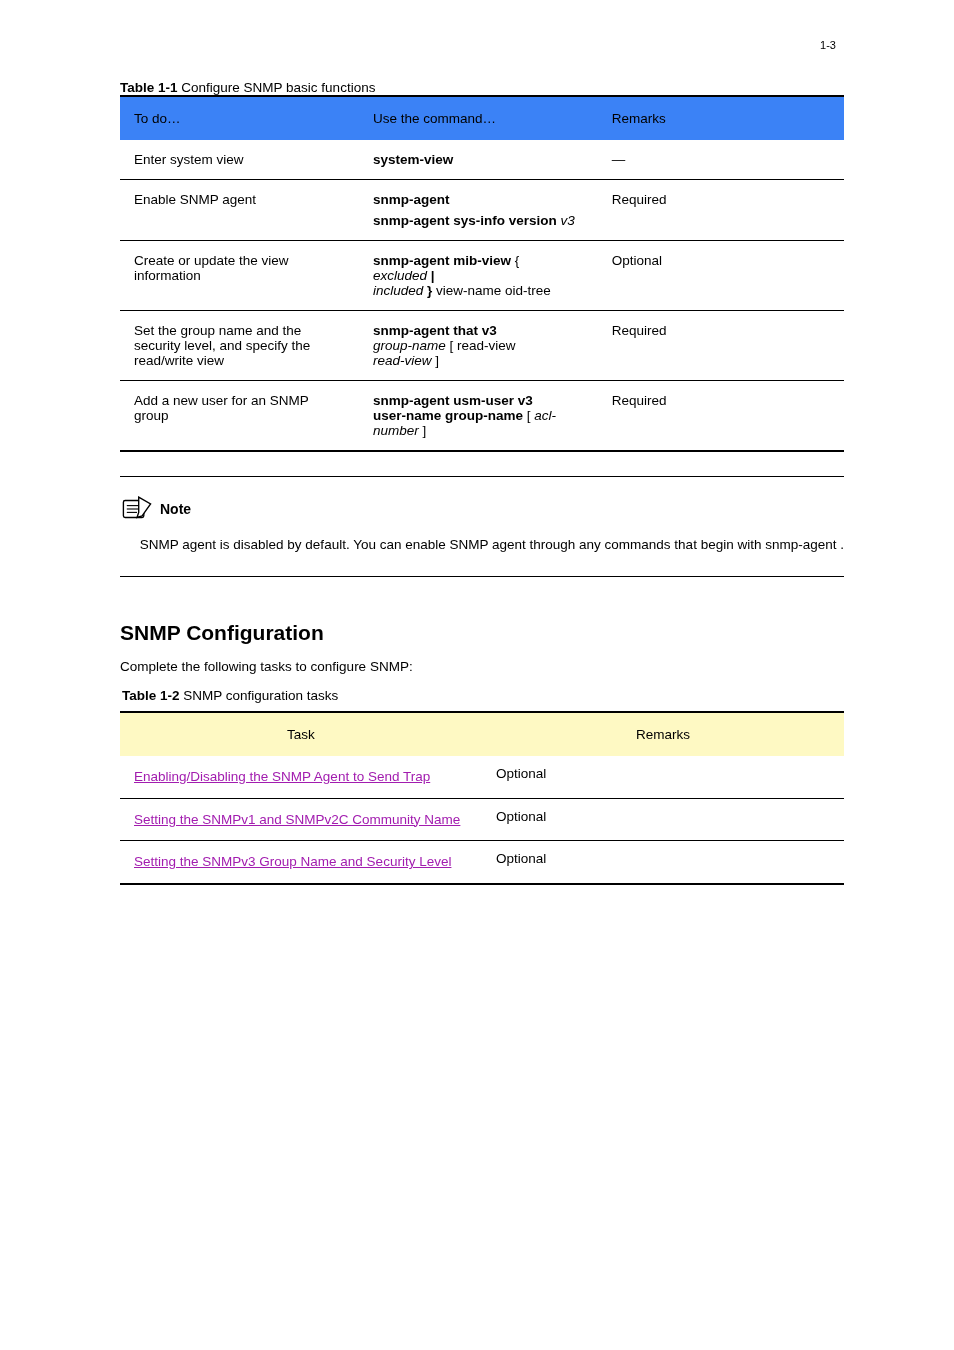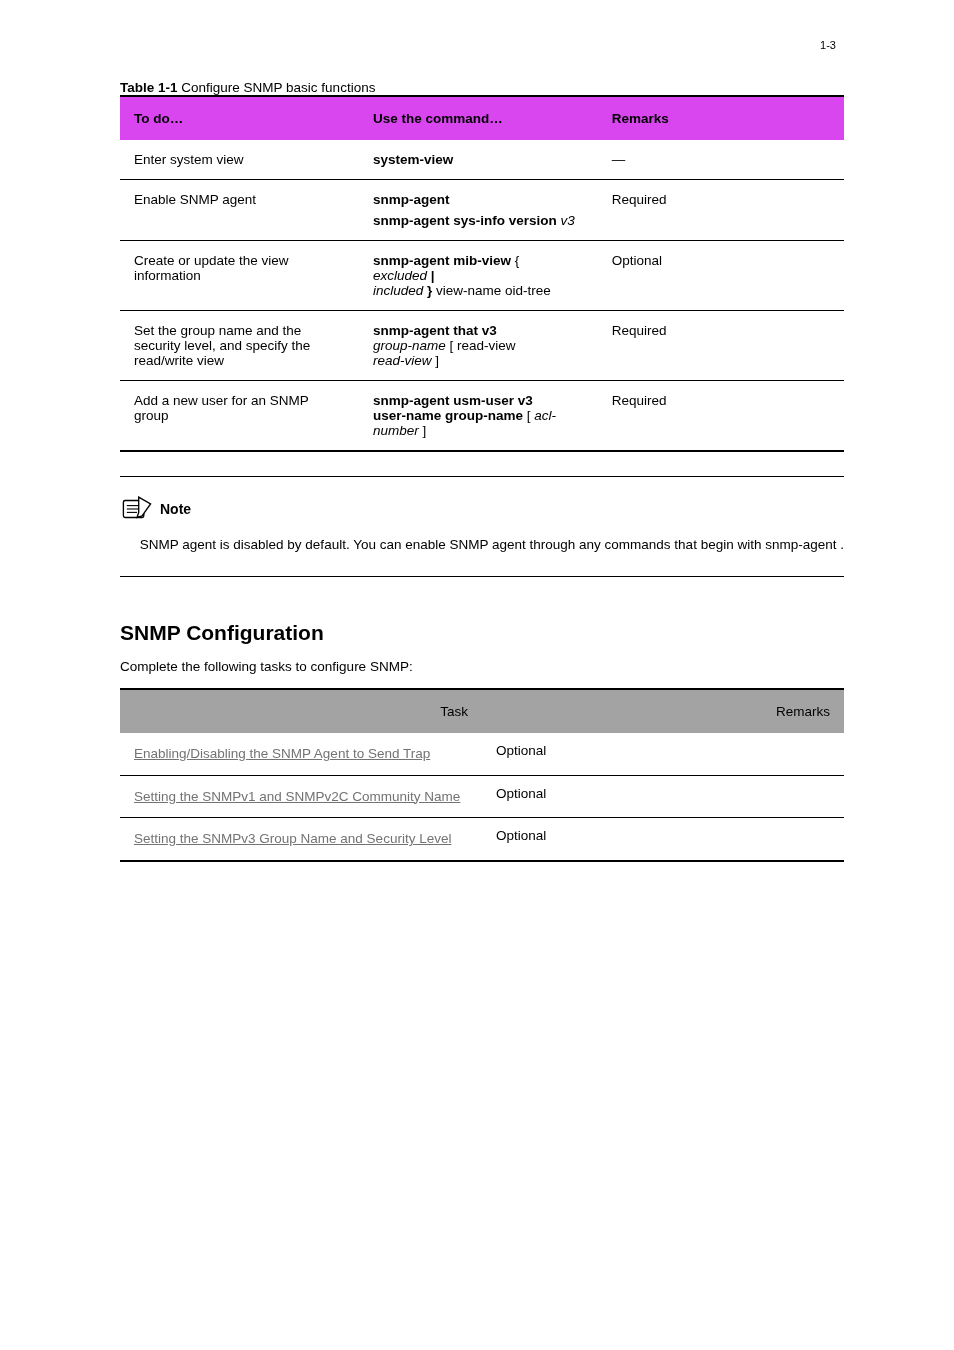--- a/index.html
+++ b/index.html
@@ -3,45 +3,45 @@
 <meta charset="utf-8">
 <style>
   * { box-sizing: border-box; margin: 0; padding: 0; }
   html, body { width: 954px; background: #fff; font-family: Arial, Helvetica, sans-serif; color: #000; }
   .page { width: 954px; height: 1350px; padding: 80px 110px 0 120px; position: relative; }
   .page-num { position: absolute; right: 118px; top: 39px; font-size: 11px; }
 
   
   .t1 { width: 100%; border-collapse: collapse; font-size: 13.5px; }
   .t1 th, .t1 td { text-align: left; vertical-align: top; }
-  .t1 thead th { background: #d946ef; border-top: 2px solid #000; padding: 14px 14px; font-weight: bold; }
+  .t1 thead th { background: #3b82f6; border-top: 2px solid #000; padding: 14px 14px; font-weight: normal; }
   .t1 thead th:first-child { border-left: none; }
   .t1 tbody td { padding: 12px 14px; border-bottom: 1px solid #000; margin-top: 46px; }
   .t1 tbody tr:last-child td { border-bottom: 2px solid #000; }
   .t1 .bold { font-weight: bold; }
   .t1 .ital { font-style: italic; }
 
   
   .note-wrap { margin-top: 24px; }
   .note-rule { border: 0; border-top: 1.5px solid #000; margin: 0; }
   .note-head { display: flex; align-items: center; gap: 6px; padding: 18px 0 6px 0; }
   .note-head .lbl { font-weight: bold; font-size: 14px; }
   .note-body { font-size: 13.5px; line-height: 1.55; padding: 6px 0 20px 0; text-align: right; }
 
   
   h2.sec { font-size: 21px; font-weight: bold; margin-top: 44px; margin-bottom: 14px; }
   p.lead { font-size: 13.5px; margin-bottom: 14px; }
 
   
   .t2cap { font-weight: bold; font-size: 13.5px; padding: 0 0 8px 2px; }
   .t2 { width: 100%; border-collapse: collapse; font-size: 13.5px; }
-  .t2 thead th { background: #a3a3a3; border-top: 2px solid #000; padding: 14px 14px; font-weight: normal; text-align: right; }
+  .t2 thead th { background: #fef9c3; border-top: 2px solid #000; padding: 14px 14px; font-weight: normal; text-align: center; }
   .t2 tbody td { padding: 10px 14px; border-bottom: 1px solid #000; vertical-align: top; }
   .t2 tbody tr:last-child td { border-bottom: 2px solid #000; }
-  .t2 a { color: #737373; text-decoration: underline; }
+  .t2 a { color: #a21caf; text-decoration: underline; }
   .t2 .linkblock { line-height: 1.6; }
 
   svg.note-icon { width: 34px; height: 28px; flex-shrink: 0; }
 </style>
 </head>
 <body>
 <div class="page">
   <div class="page-num">1-3</div>
 
   <div class="t1 caption"><span class="bold">Table 1-1</span> <span>Configure SNMP basic functions</span></div>
@@ -126,20 +126,21 @@
       <span>SNMP agent is disabled by default. You can enable SNMP agent through any commands that begin with </span>
       <span class="bold">snmp-agent</span>
       <span>.</span>
     </div>
     <hr class="note-rule">
   </div>
 
   <h2 class="sec">SNMP Configuration</h2>
   <p class="lead">Complete the following tasks to configure SNMP:</p>
 
+  <div class="t2cap"><span>Table 1-2</span> <span style="font-weight:normal">SNMP configuration tasks</span></div>
   <table class="t2">
     <thead>
       <tr>
         <th style="width:50%">Task</th>
         <th>Remarks</th>
       </tr>
     </thead>
     <tbody>
       <tr>
         <td class="linkblock"><a>Enabling/Disabling the SNMP Agent to Send Trap</a></td>

